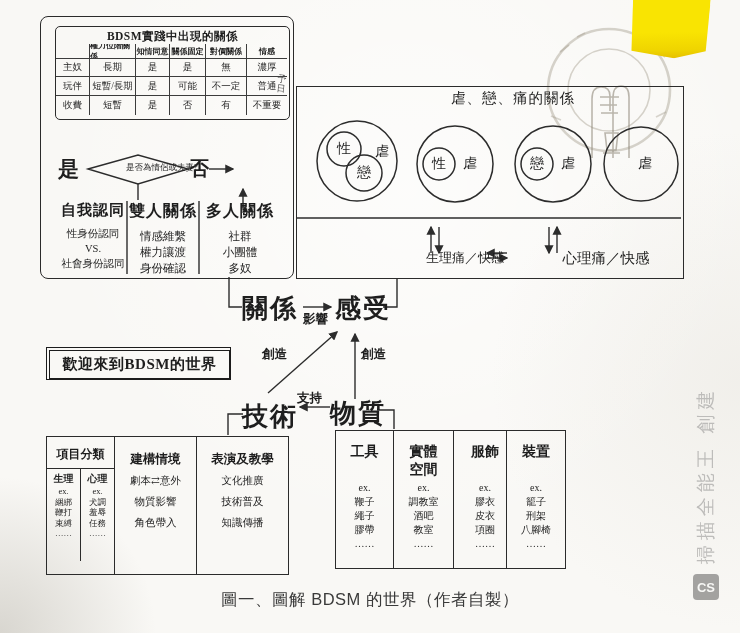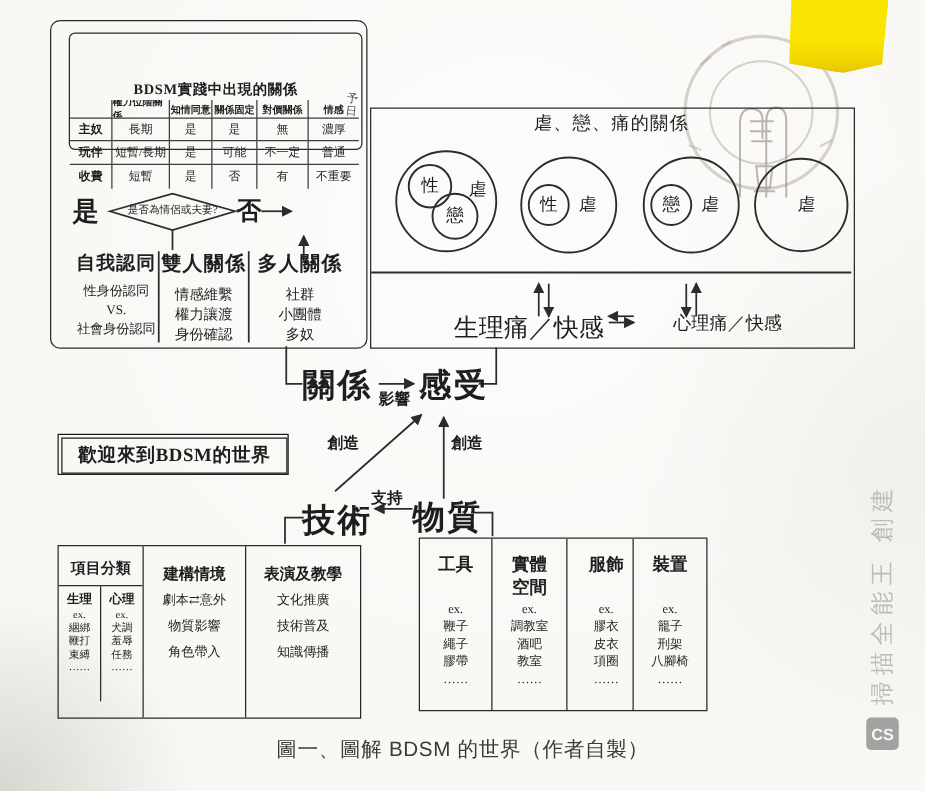--- a/index.html
+++ b/index.html
@@ -6,34 +6,34 @@
   #page{
     position:relative; width:740px; height:633px; overflow:hidden;
     font-family:"Liberation Serif","DejaVu Serif",serif; color:#1e1e1e;
     background:
       radial-gradient(circle at 0% 100%, rgba(150,145,132,.33), transparent 16%),
       radial-gradient(circle at 100% 60%, rgba(205,200,188,.18), transparent 30%),
       radial-gradient(circle at 55% 30%, rgba(255,255,255,.6), transparent 60%),
       #f9f8f5;
   }
   .abs{position:absolute;}
-  .ctr{text-align:center;}
+  .ctr{text-align:center;margin-left:24px;}
   svg.layer{position:absolute;left:0;top:0;z-index:1;}
   .txt{position:absolute;z-index:3;}
   .box{position:absolute;z-index:2;border:1.5px solid #2b2b2b;background:transparent;}
   
   #rtable{left:55px;top:26px;width:233px;height:92px;border-radius:5px;}
-  .rt-title{height:17px;line-height:18px;font-size:11.5px;font-weight:700;text-align:center;letter-spacing:.5px;margin-top:36px;}
+  .rt-title{height:17px;line-height:18px;font-size:11.5px;font-weight:700;text-align:center;letter-spacing:.5px;}
   .rt-grid{display:grid;grid-template-columns:34px 46px 34px 36px 41px 40px;grid-template-rows:15px 18px 19px 19px;}
   .rt-grid > div{border-right:1px solid #3c3c3c;border-bottom:1px solid #3c3c3c;display:flex;align-items:center;justify-content:center;overflow:hidden;}
   .rt-grid > div:nth-child(6n){border-right:none;}
   .rt-grid > div:nth-child(n+19){border-bottom:none;}
   .rt-h{font-size:8px;font-weight:700;}
   .rt-c{font-size:9.5px;}
-  .rt-l{font-size:9.5px;font-weight:700;}
+  .rt-l{font-size:9.5px;font-weight:400;}
   
   .grp{z-index:3;text-align:center;}
   .grp .g-head{font-size:16px;font-weight:700;letter-spacing:1px;}
   .grp .g-item{font-size:10.5px;line-height:15px;}
   
   .vlab{position:absolute;z-index:3;width:20px;margin-left:-10px;text-align:center;font-size:14px;}
   
   .t-table{position:absolute;z-index:2;border:1.5px solid #2b2b2b;display:flex;background:transparent;}
   .t-col{box-sizing:border-box;height:100%;}
   .t-col + .t-col{border-left:1px solid #2b2b2b;}
@@ -210,21 +210,21 @@
 
   <div class="vlab" style="left:344px;top:140px;">性</div>
   <div class="vlab" style="left:364px;top:164px;">戀</div>
   <div class="vlab" style="left:382px;top:143px;">虐</div>
   <div class="vlab" style="left:439px;top:155px;">性</div>
   <div class="vlab" style="left:470px;top:155px;">虐</div>
   <div class="vlab" style="left:537px;top:155px;">戀</div>
   <div class="vlab" style="left:568px;top:155px;">虐</div>
   <div class="vlab" style="left:645px;top:155px;">虐</div>
 
-  <div class="txt ctr" style="left:348px;top:249px;width:150px;font-size:20px;">生理痛／快感</div>
+  <div class="txt ctr" style="left:330px;top:249px;width:150px;font-size:13px;text-align:right;">生理痛／快感</div>
   <div class="txt ctr" style="left:507px;top:249px;width:150px;font-size:14.5px;">心理痛／快感</div>
 
   <div class="txt node" style="left:242px;top:291px;">關係</div>
   <div class="txt small-lab" style="left:303px;top:311px;">影響</div>
   <div class="txt node" style="left:335px;top:291px;">感受</div>
 
   <div id="welcome" class="abs">
     <div class="inner">歡迎來到BDSM的世界</div>
   </div>
 

